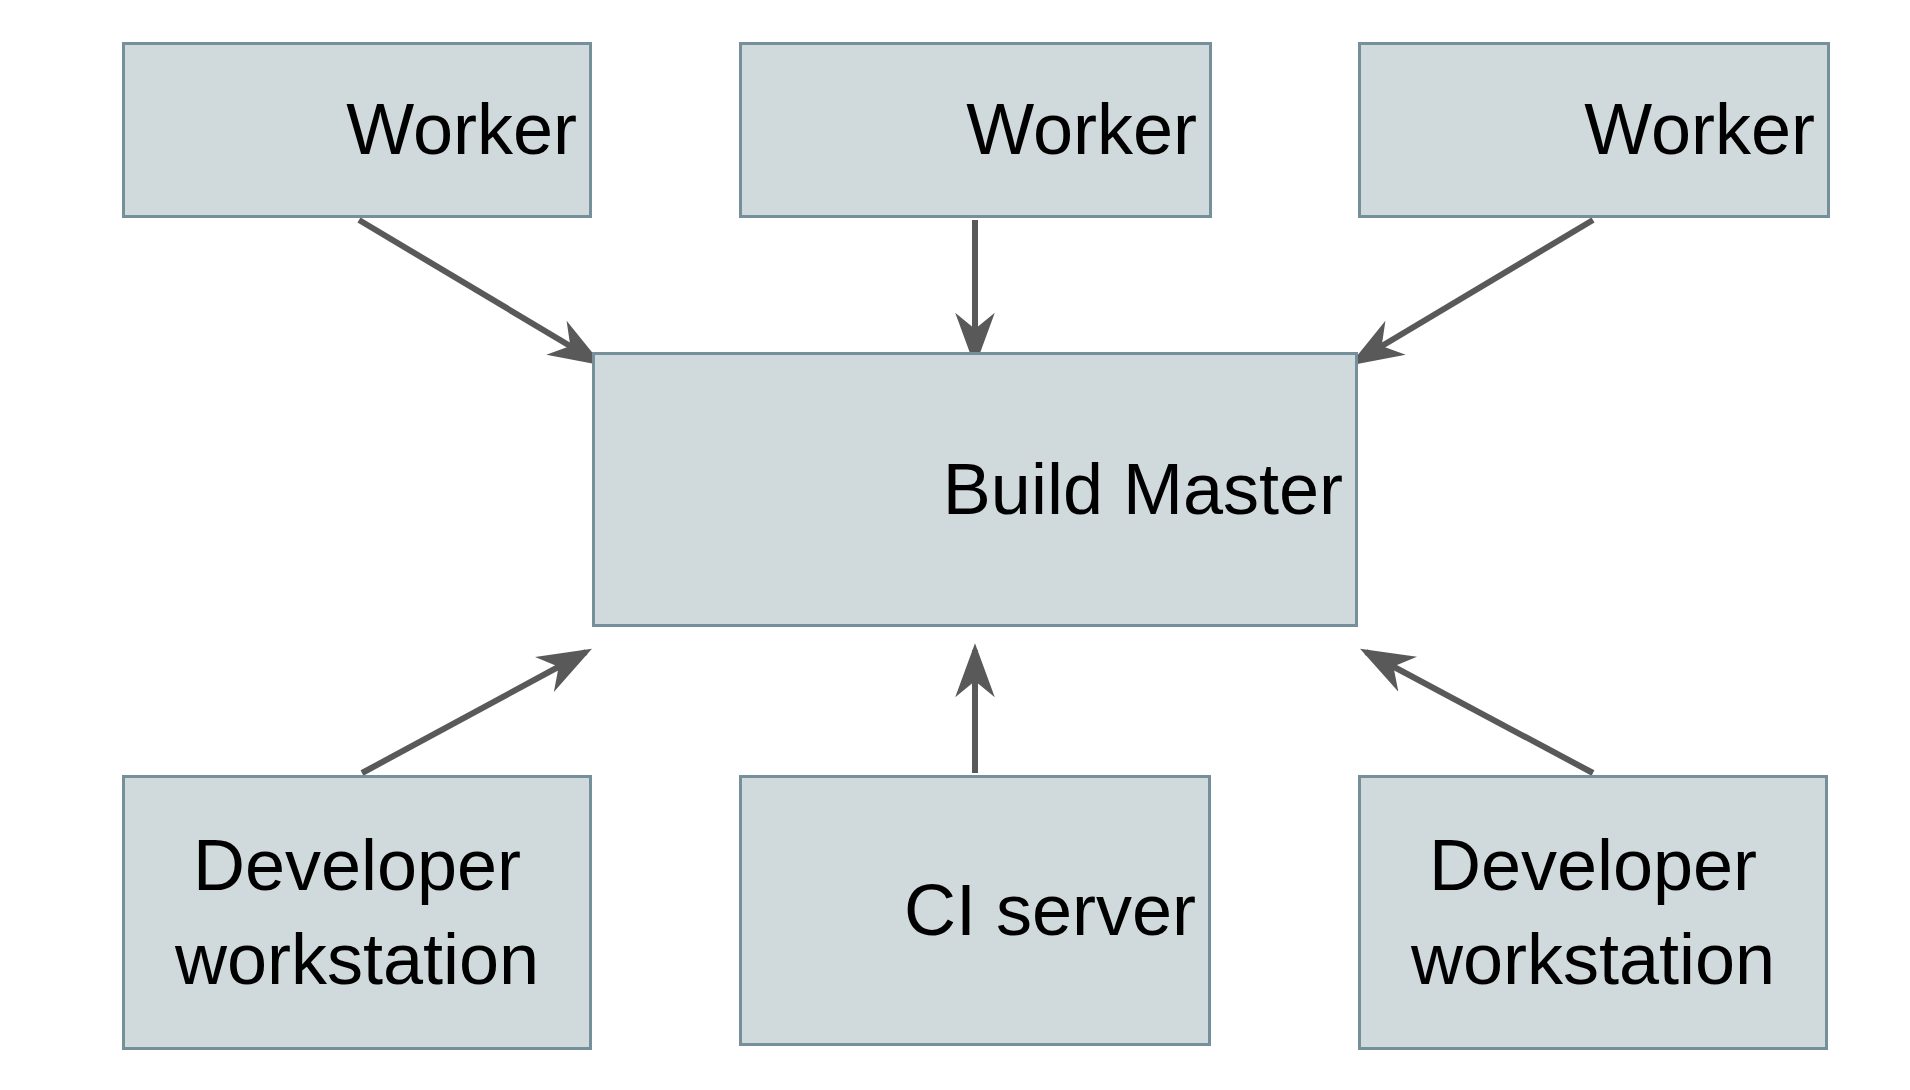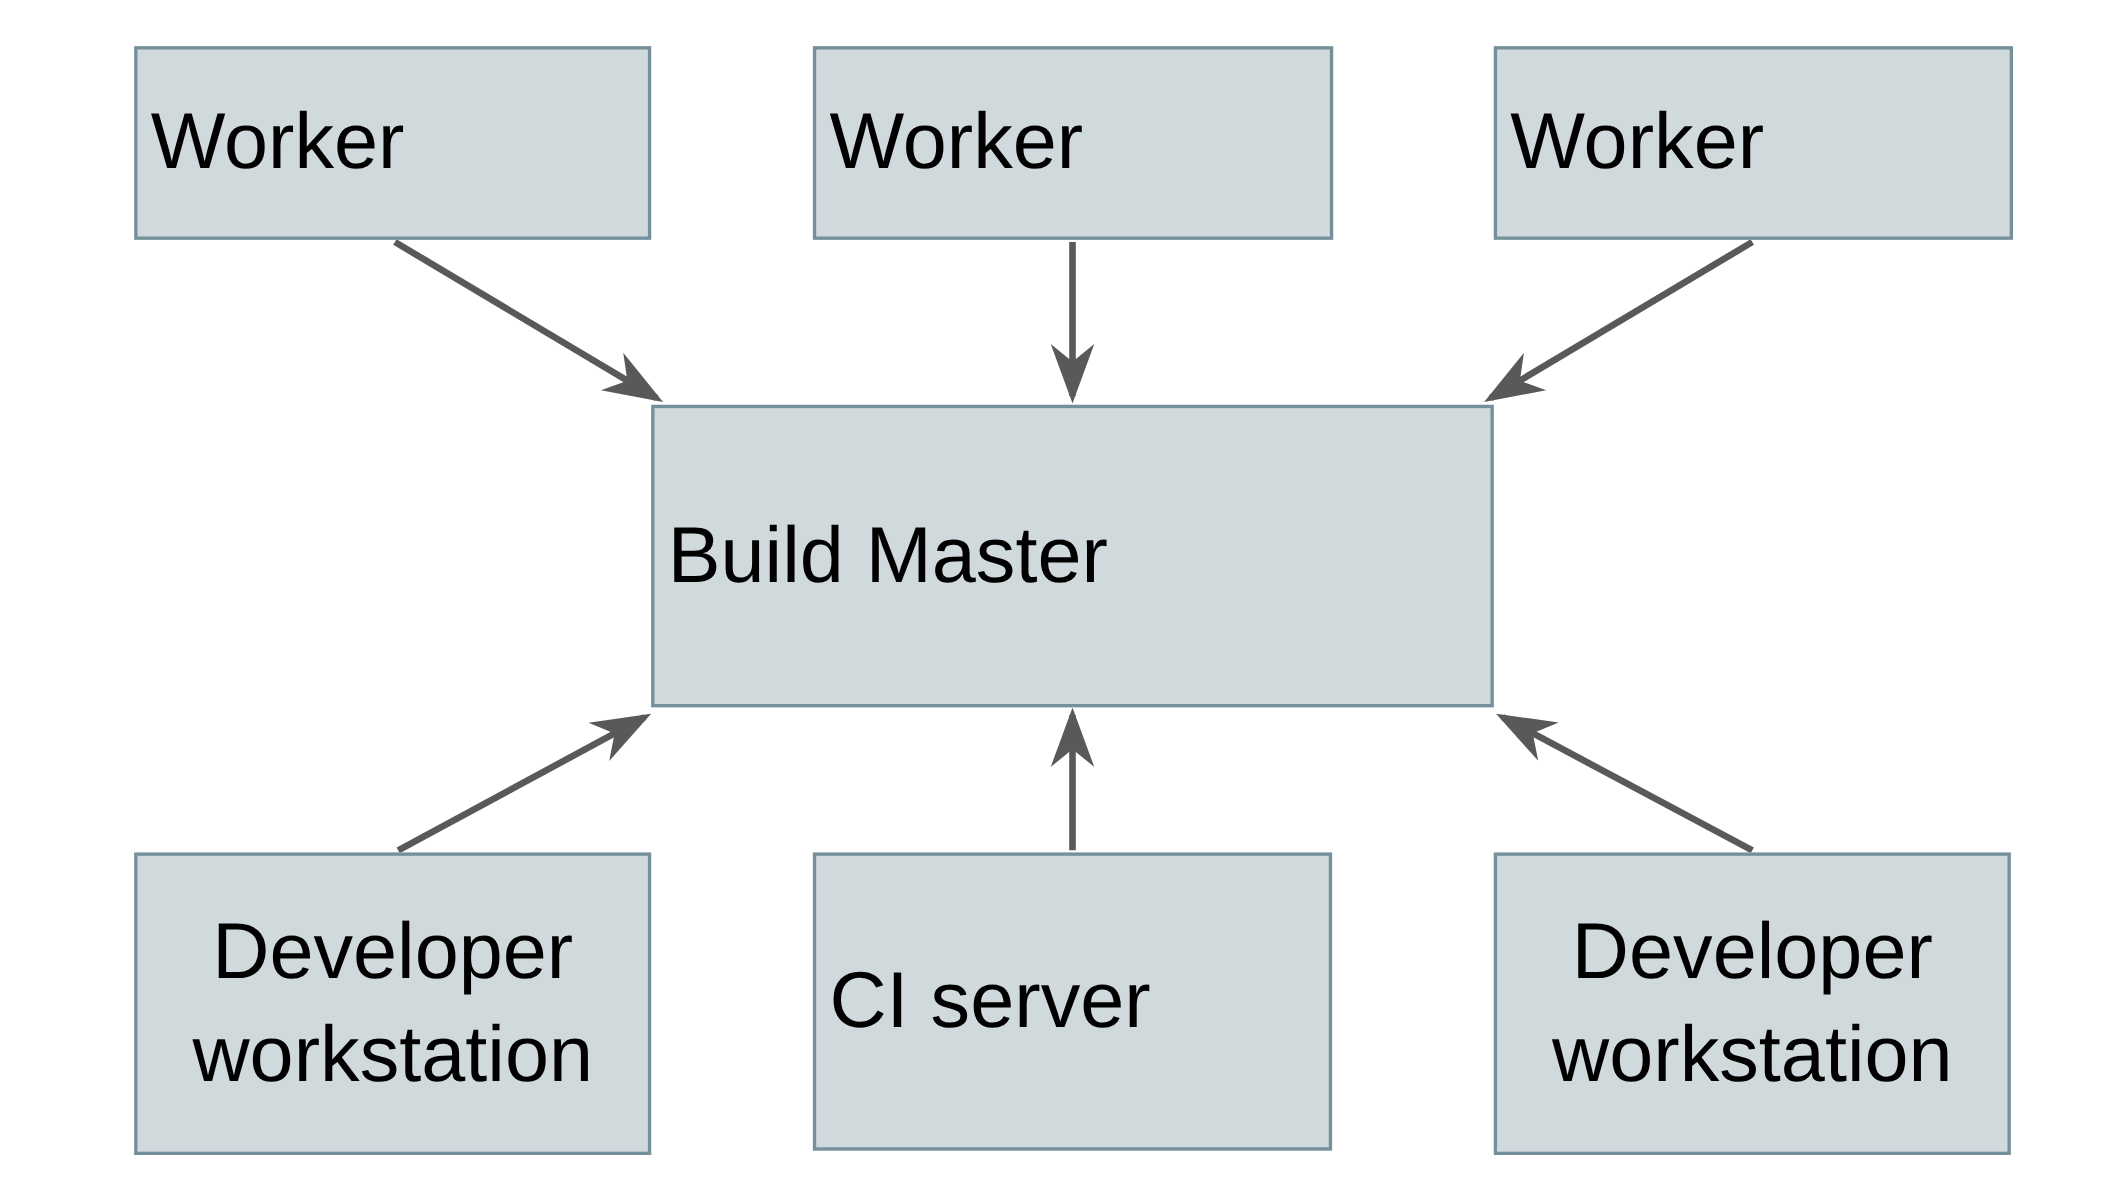--- a/index.html
+++ b/index.html
@@ -26,33 +26,33 @@
     stroke-width: 6;
     fill: none;
   }
   .node {
     position: absolute;
     box-sizing: border-box;
     background: var(--node-fill, #d0d9dc);
     border: 3px solid var(--node-border, #76909b);
     display: flex;
     align-items: center;
-    justify-content: flex-start;
+    justify-content: flex-end;
     text-align: center;
     color: var(--text, #000000);
     font-size: 72px;
     line-height: 1.3;
   }
   .node .label {
     padding: 0 12px;
   }
   #node-worker-1      { left: 122px;  top: 42px;  width: 470px; height: 176px; }
   #node-worker-2      { left: 739px;  top: 42px;  width: 473px; height: 176px; }
   #node-worker-3      { left: 1358px; top: 42px;  width: 472px; height: 176px; }
-  #node-build-master  { left: 592px;  top: 368px; width: 766px; height: 275px; }
+  #node-build-master  { left: 592px;  top: 352px; width: 766px; height: 275px; }
   #node-dev-left      { left: 122px;  top: 775px; width: 470px; height: 275px; }
   #node-ci-server     { left: 739px;  top: 775px; width: 472px; height: 271px; }
   #node-dev-right     { left: 1358px; top: 775px; width: 470px; height: 275px; }
 </style>
 </head>
 <body>
 
 <svg class="arrow-layer" viewBox="0 0 1910 1090" xmlns="http://www.w3.org/2000/svg">
   <defs>
     <marker id="arrowhead" viewBox="0 0 12 12" refX="10.5" refY="6" markerWidth="9" markerHeight="9" orient="auto" markerUnits="strokeWidth">

